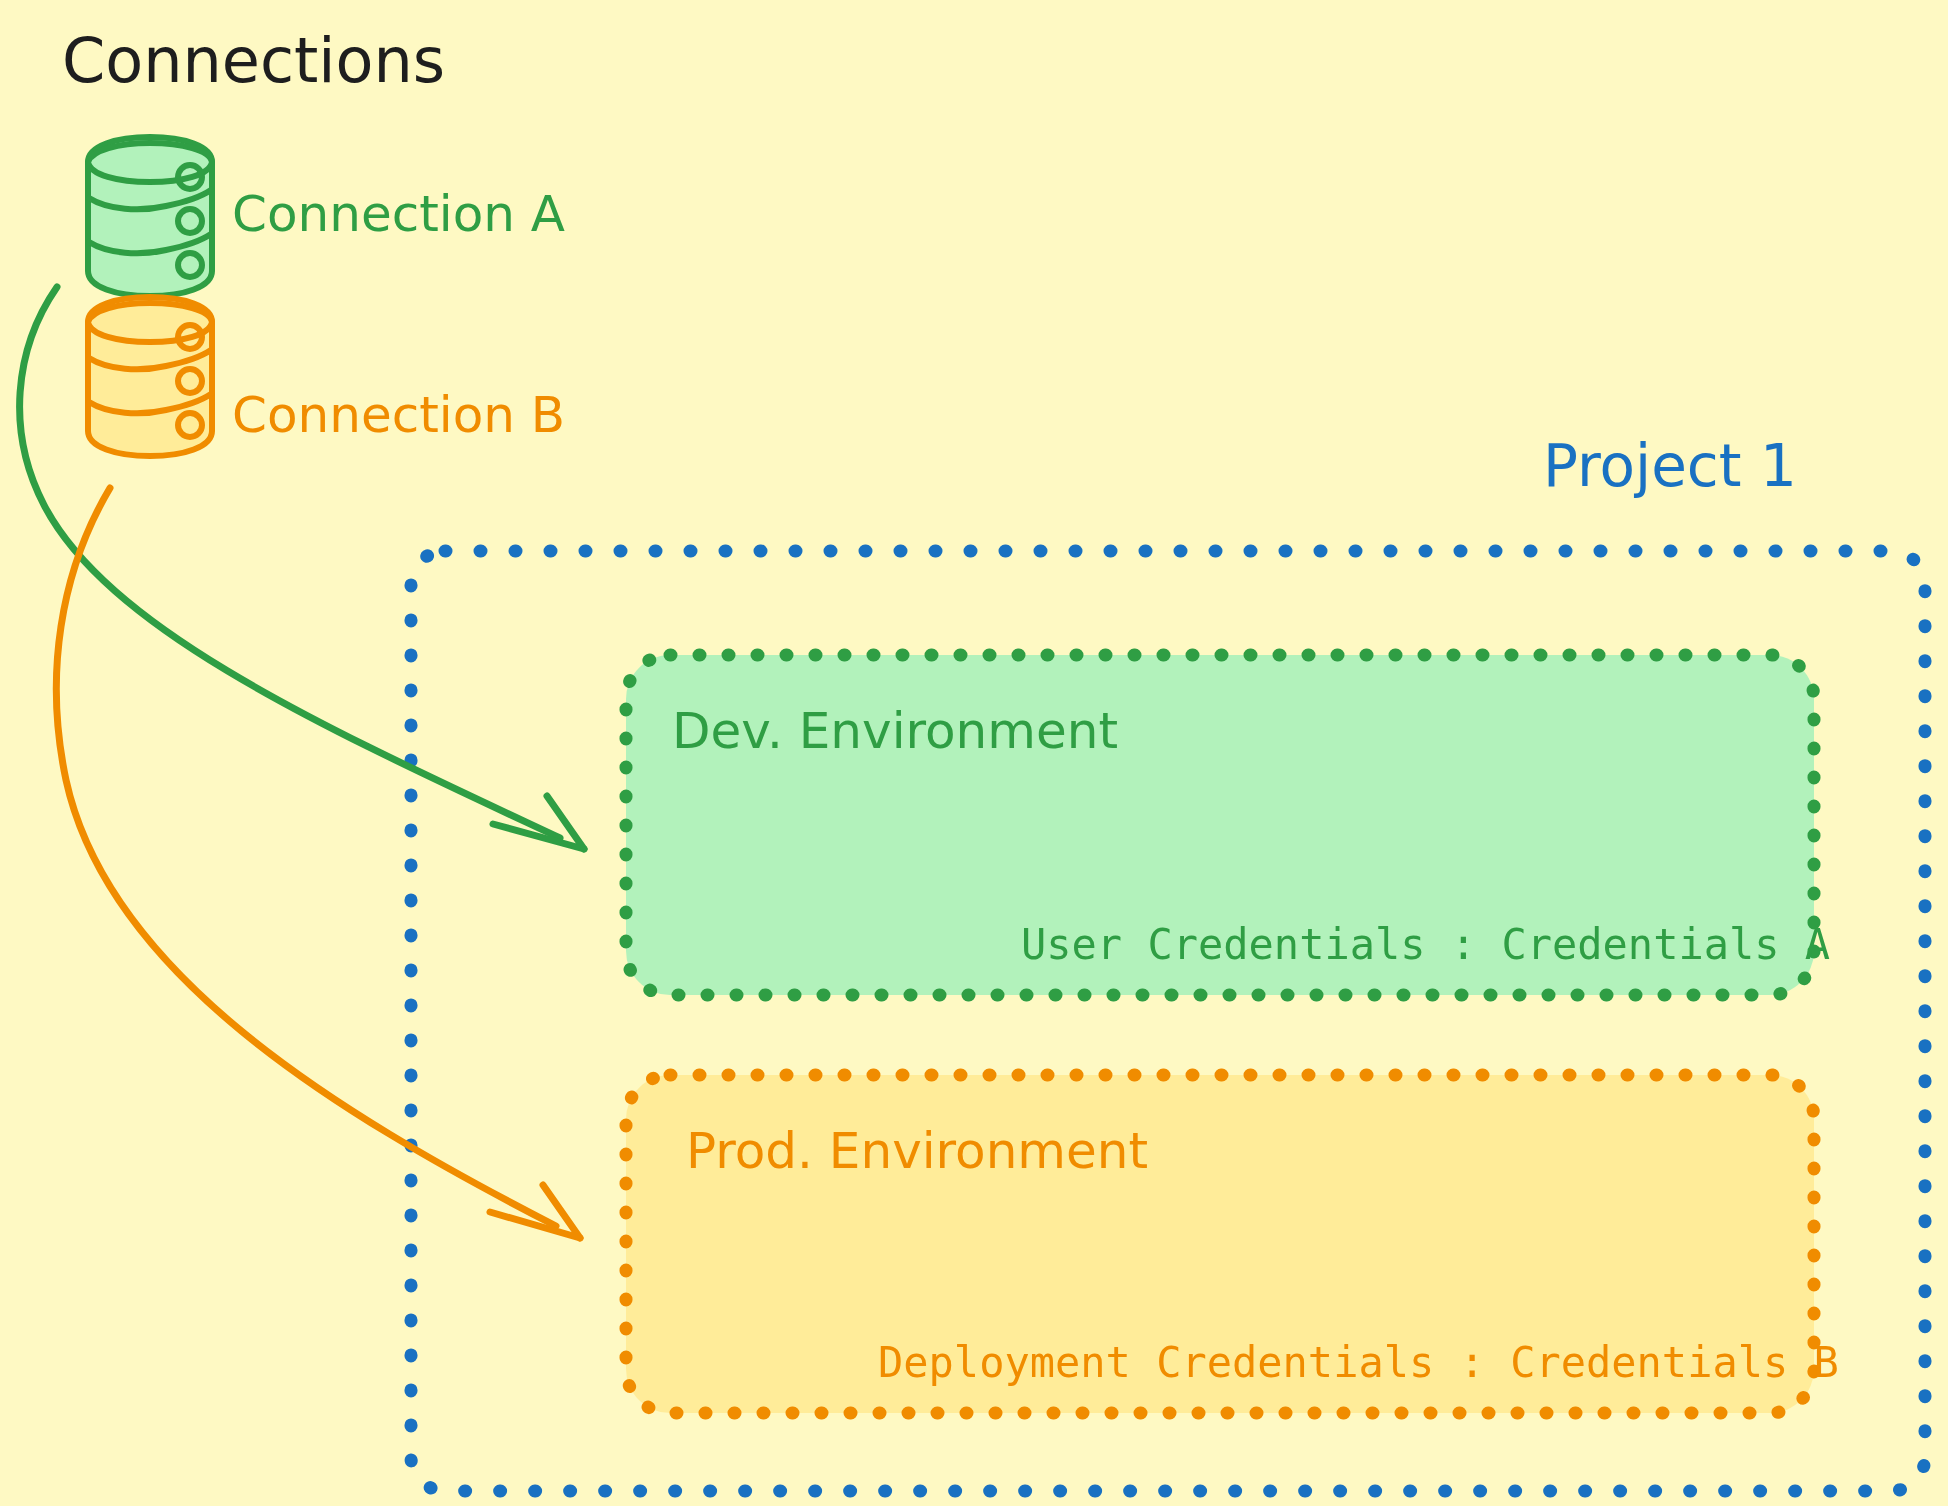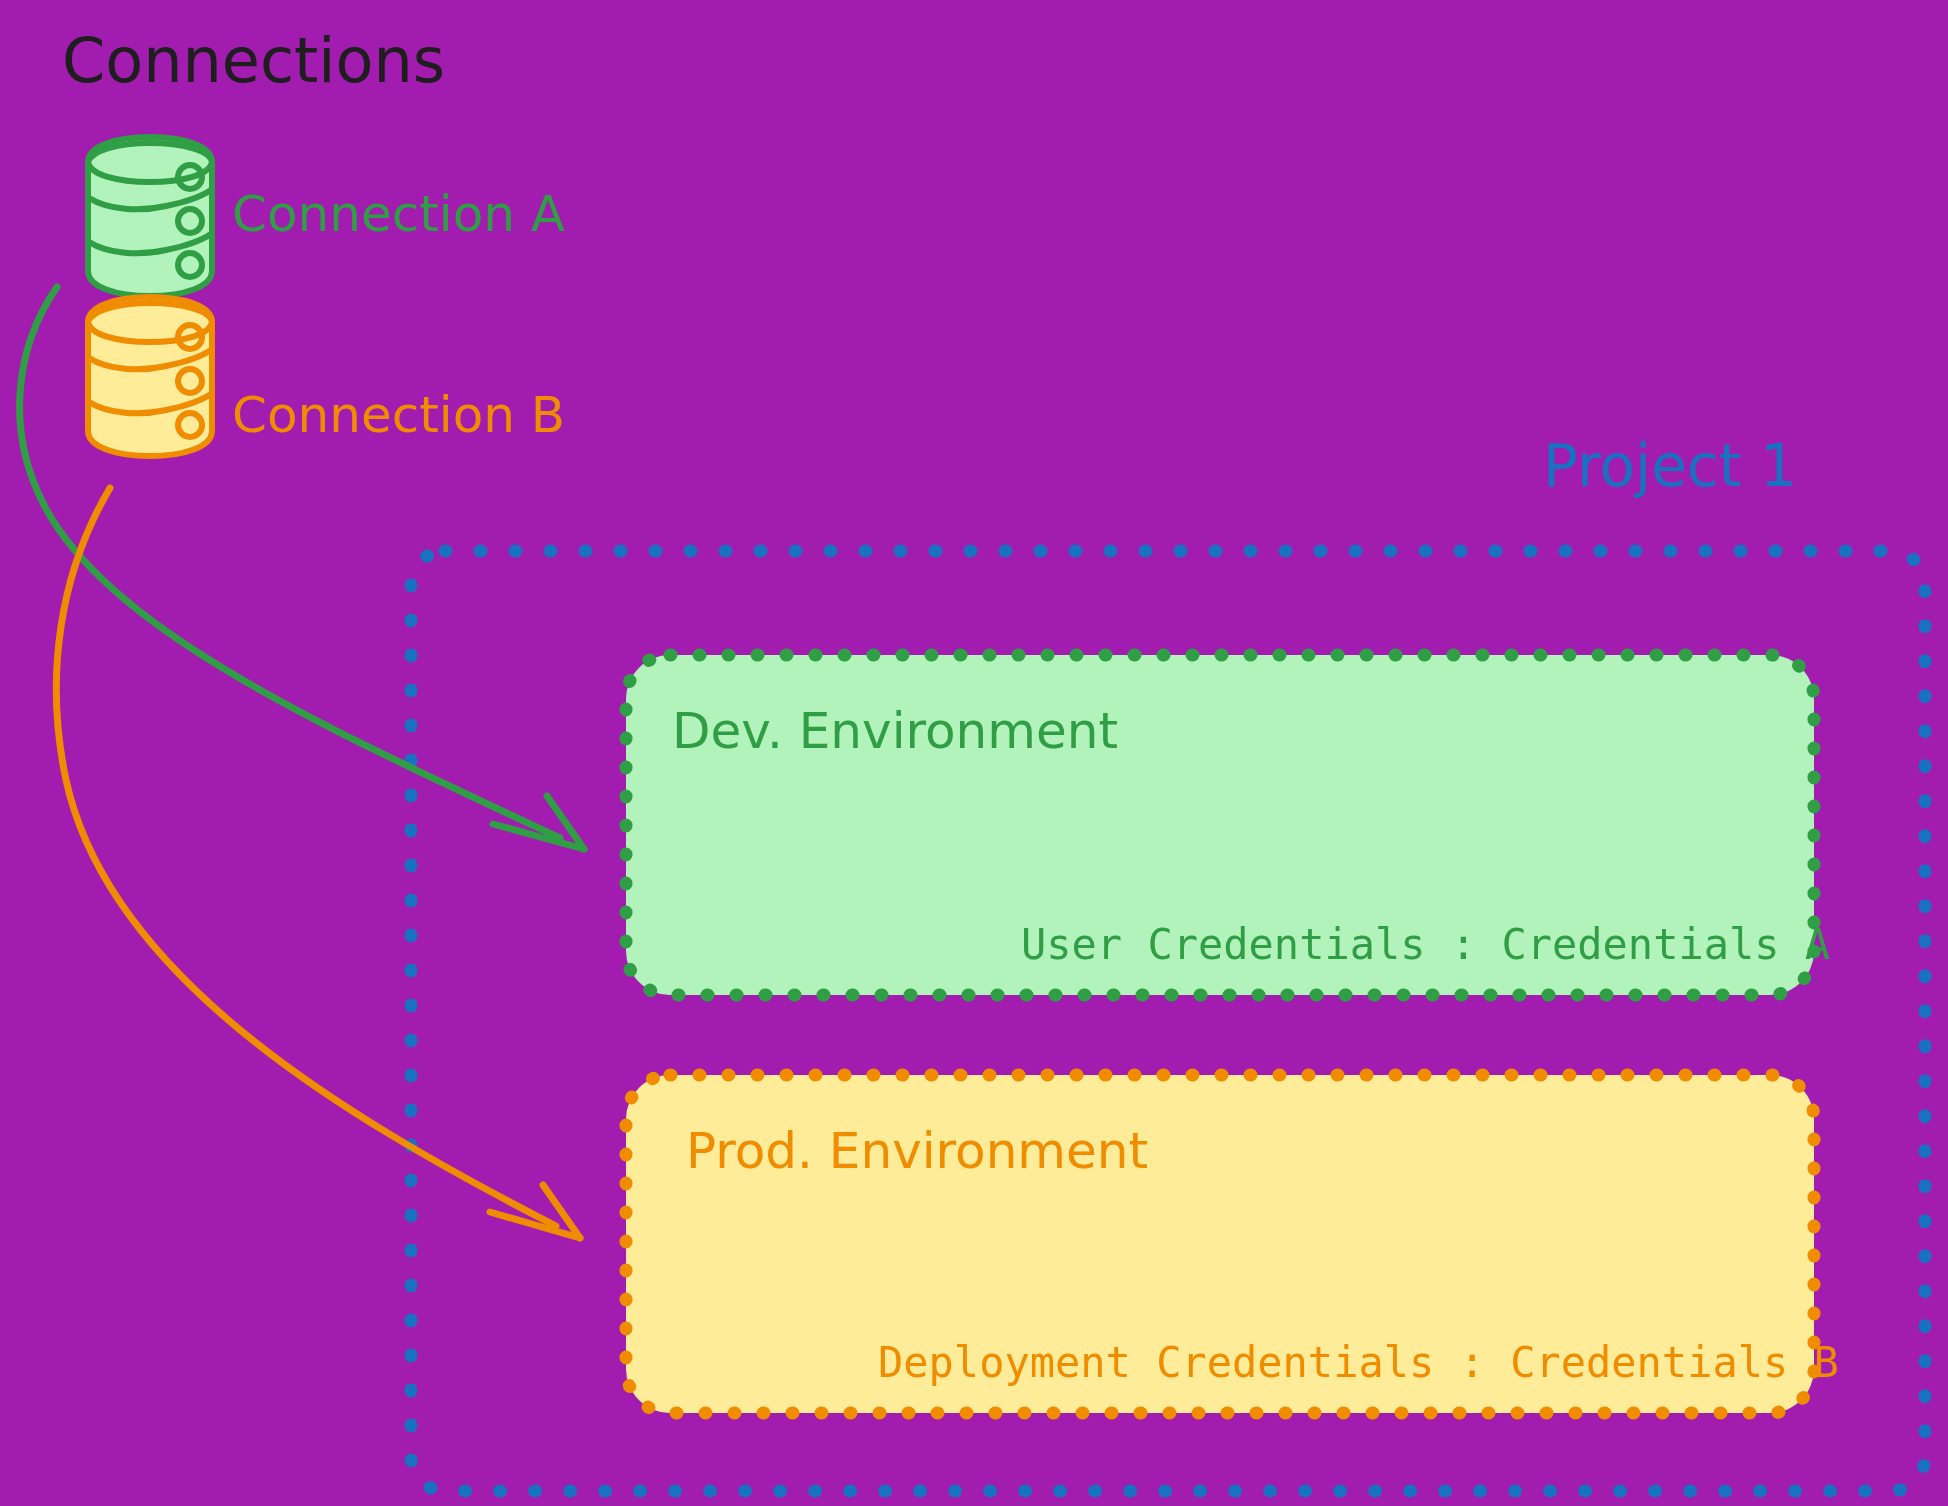--- a/index.html
+++ b/index.html
@@ -8,21 +8,21 @@
     padding: 0;
     background: #ffffff;
   }
   body {
     font-family: "Liberation Sans", sans-serif;
   }
   #stage {
     position: relative;
     width: 1948px;
     height: 1506px;
-    background: #a21caf;
+    background: #fef9c3;
     overflow: hidden;
   }
   #canvas {
     position: absolute;
     left: 0;
     top: 0;
     width: 1948px;
     height: 1506px;
   }
   .hand {

